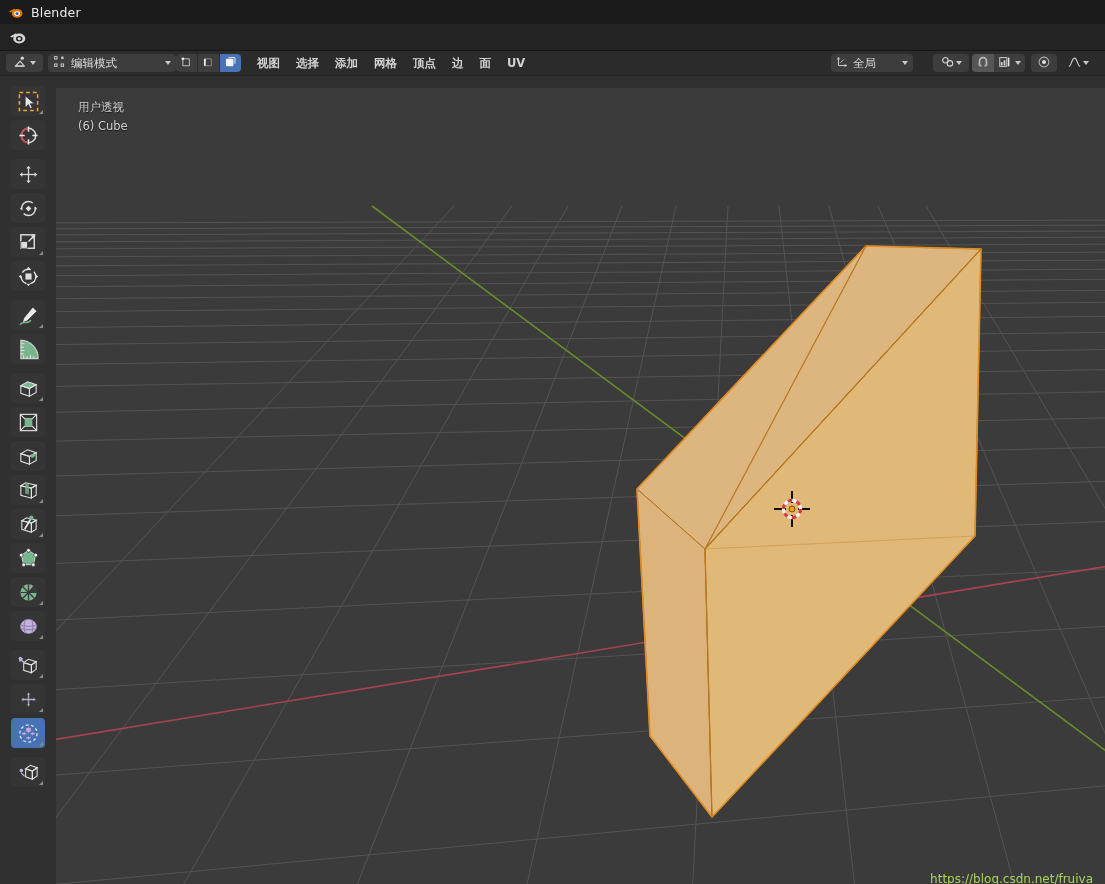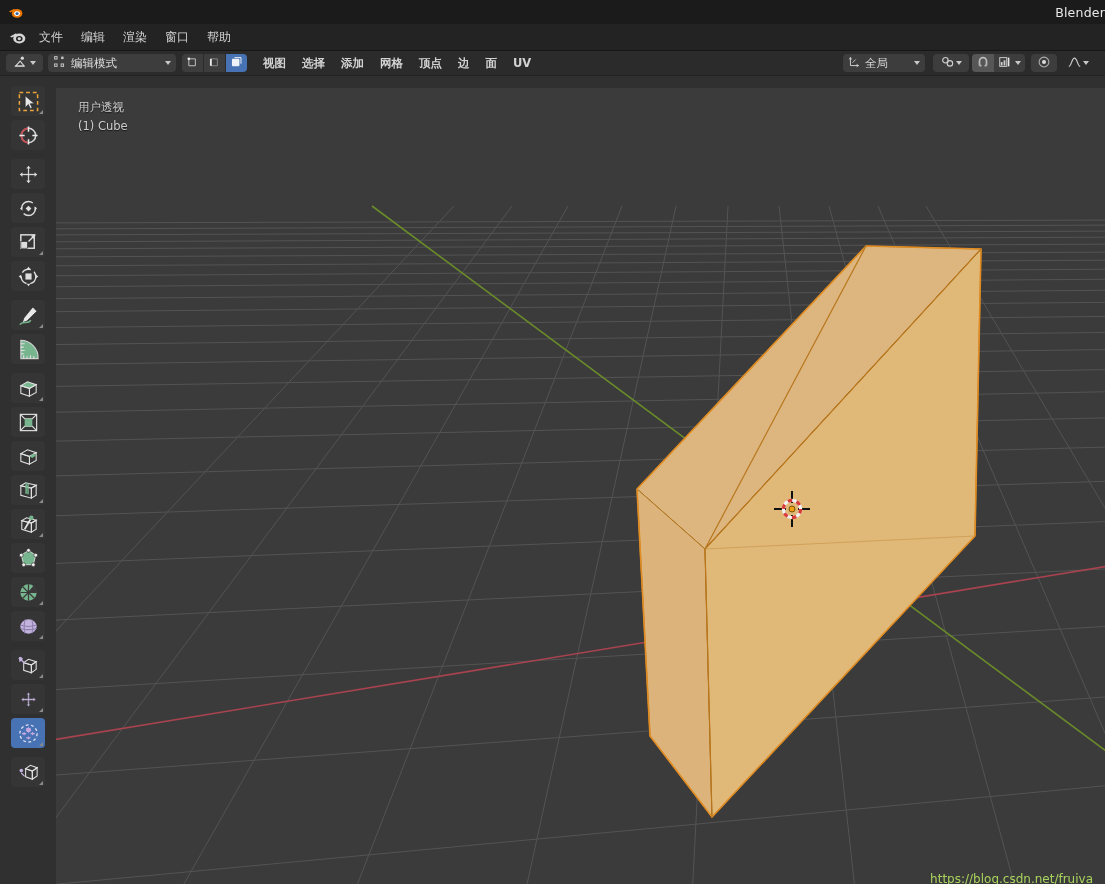--- a/index.html
+++ b/index.html
@@ -25,21 +25,20 @@
   .titlebar {
     position: absolute;
     left: 0; top: 0;
     width: 1105px; height: 24px;
     background: #1b1b1b;
     display: flex;
     align-items: center;
     gap: 8px;
     padding-left: 8px;
     box-sizing: border-box;
-    justify-content: space-between;
   }
   .titlebar .app-title {
     color: #e8e8e8;
     font-size: 12.5px;
     letter-spacing: .2px;
   }
   .blender-logo {
     width: 15px; height: 15px;
     display: block;
   }
@@ -136,21 +135,20 @@
   .editor-type {
     width: 37px;
     margin-right: 5px;
     gap: 2px;
   }
   .mode-select {
     width: 128px;
     justify-content: flex-start;
     padding: 0 5px;
     gap: 5px;
-    margin-right: 6px;
   }
   .mode-select .mode-label {
     flex: 1;
     font-size: 11.5px;
     color: #e0e0e0;
   }
   .selmode-group {
     display: flex;
     gap: 1px;
     margin-right: 8px;
@@ -177,21 +175,21 @@
     font-weight: bold;
   }
 
   .spacer { flex: 1; }
 
   .orient-select {
     width: 82px;
     justify-content: flex-start;
     gap: 4px;
     padding: 0 5px;
-    margin-right: 8px;
+    margin-right: 20px;
   }
   .orient-select .orient-label { flex: 1; }
   .icon-btn {
     width: 26px;
     padding: 0;
     gap: 1px;
     margin-right: 3px;
   }
   .icon-btn.wide { width: 36px; }
   .icon-btn.plain { background: transparent; }
@@ -299,27 +297,20 @@
   </div>
 
   <div class="topbar">
     <div class="topbar-logo">
       <svg width="17" height="17" viewBox="0 0 24 24">
         <ellipse cx="14.5" cy="13.5" rx="8.5" ry="7" fill="#d5d5d5"></ellipse>
         <path d="M1.5 10.5 L10 6 L11 8.5 L4 12 Z" fill="#d5d5d5"></path>
         <ellipse cx="14.5" cy="13.6" rx="4.6" ry="3.8" fill="#232323"></ellipse>
         <ellipse cx="14.5" cy="13.8" rx="2.4" ry="2.1" fill="#d5d5d5"></ellipse>
       </svg>
-    </div>
-    <div class="menu-list">
-      <div class="menu-item">文件</div>
-      <div class="menu-item">编辑</div>
-      <div class="menu-item">渲染</div>
-      <div class="menu-item">窗口</div>
-      <div class="menu-item">帮助</div>
     </div>
   </div>
 
   <div class="vp-header">
 
     <div class="btn editor-type">
       <span>
         <svg width="14" height="14" viewBox="0 0 16 16">
           <circle cx="9.5" cy="3.6" r="1.9" fill="#d9d9d9"></circle>
           <path d="M2 12.5 L7 7 L11.5 12.5 Z" fill="none" stroke="#d9d9d9" stroke-width="1.2"></path>
@@ -706,19 +697,19 @@
       <g transform="translate(736,421)">
         <path d="M0 -18 L0 -6 M0 6 L0 18 M-18 0 L-6 0 M6 0 L18 0" stroke="#101010" stroke-width="2"></path>
         <circle cx="0" cy="0" r="8.6" fill="none" stroke="#f2f2f2" stroke-width="3.2"></circle>
         <circle cx="0" cy="0" r="8.6" fill="none" stroke="#d93a3a" stroke-width="3.2" stroke-dasharray="4.5 4.5"></circle>
         <circle cx="0" cy="0" r="3" fill="#f0a010" stroke="#5d3c00" stroke-width=".8"></circle>
       </g>
     </svg>
 
     <div class="vp-text">
       <div>用户透视</div>
-      <div>(1) Cube</div>
+      <div>(6) Cube</div>
     </div>
 
     <div class="watermark">https://blog.csdn.net/fruiva</div>
   </div>
 
 </div>
 
 </body></html>

